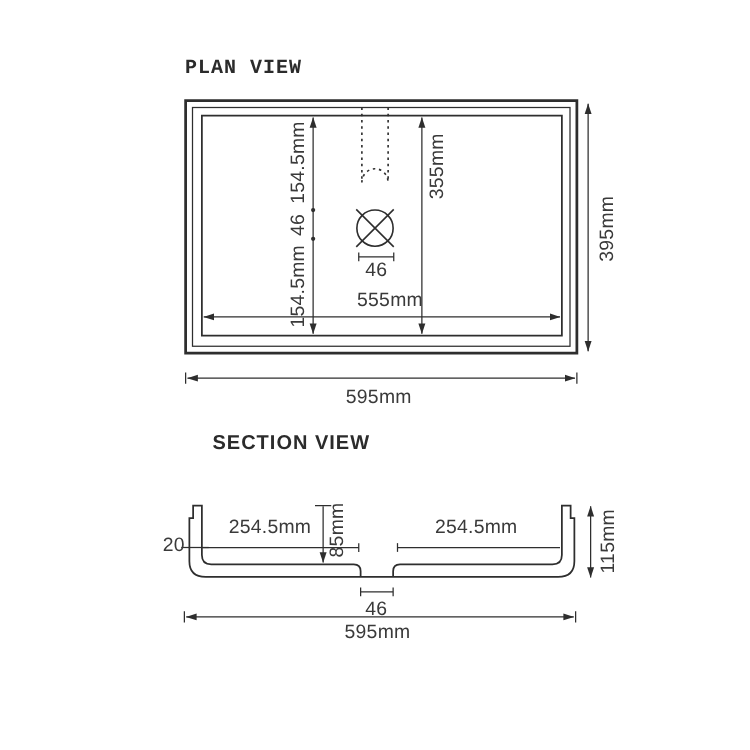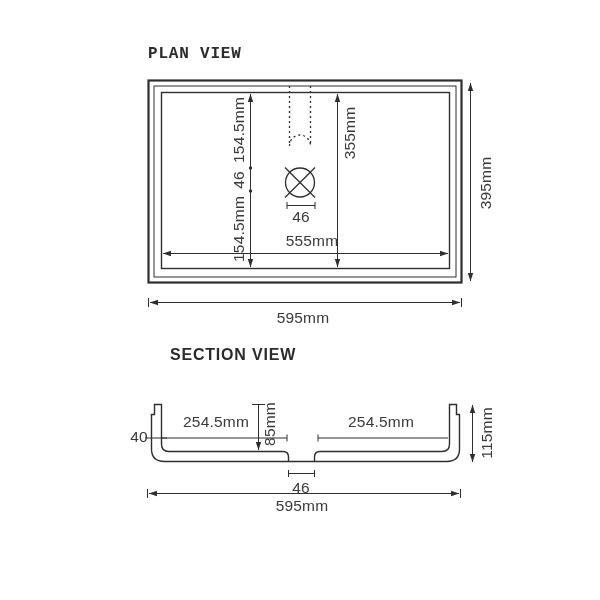--- a/index.html
+++ b/index.html
@@ -127,20 +127,20 @@
   <span class="lbl rot" style="left:239px;top:180px;">46</span>
   <span class="lbl rot" style="left:239px;top:229px;">154.5mm</span>
   <span class="lbl rot" style="left:350px;top:133px;">355mm</span>
   <span class="lbl" style="left:301px;top:217px;">46</span>
   <span class="lbl" style="left:312px;top:241px;">555mm</span>
   <span class="lbl" style="left:303px;top:318px;">595mm</span>
   <span class="lbl rot" style="left:486px;top:183px;">395mm</span>
 
   <div class="title" style="left:148px;top:346px;margin-left:22px;">SECTION VIEW</div>
 
-  <span class="lbl" style="left:139px;top:437px;">40</span>
+  <span class="lbl" style="left:139px;top:437px;">20</span>
   <span class="lbl" style="left:216px;top:422px;">254.5mm</span>
   <span class="lbl rot" style="left:270px;top:424px;">85mm</span>
   <span class="lbl" style="left:381px;top:422px;">254.5mm</span>
   <span class="lbl rot" style="left:487px;top:433px;">115mm</span>
   <span class="lbl" style="left:301px;top:488px;">46</span>
   <span class="lbl" style="left:302px;top:506px;">595mm</span>
 </div>
 
 </body></html>

